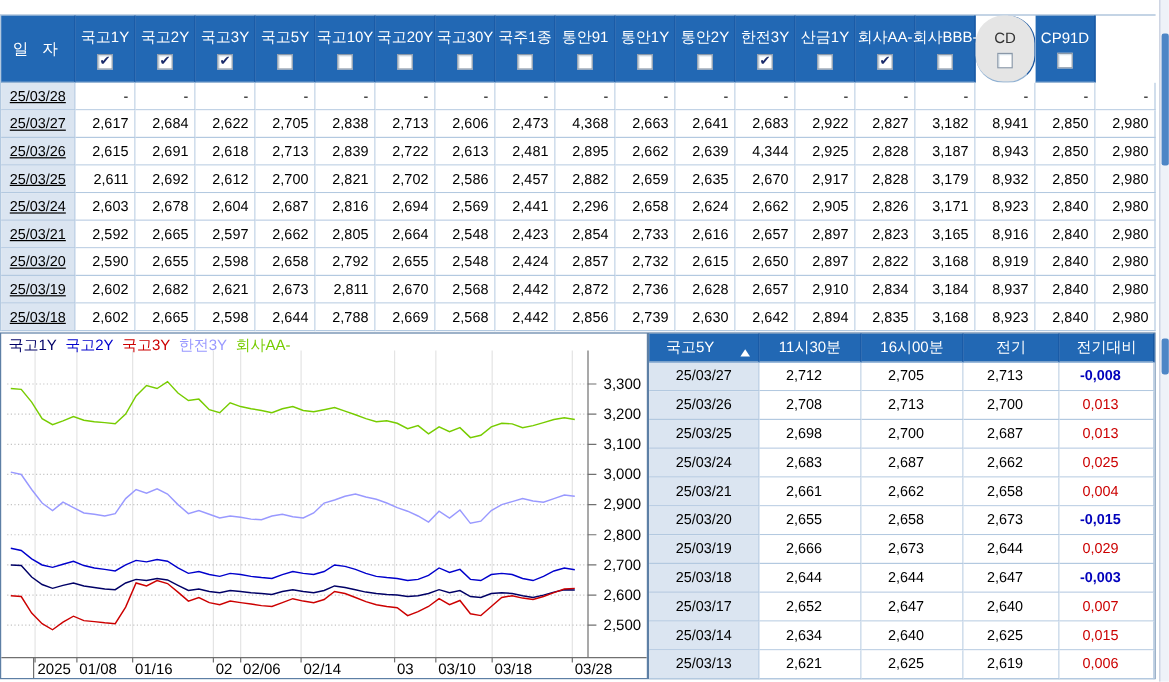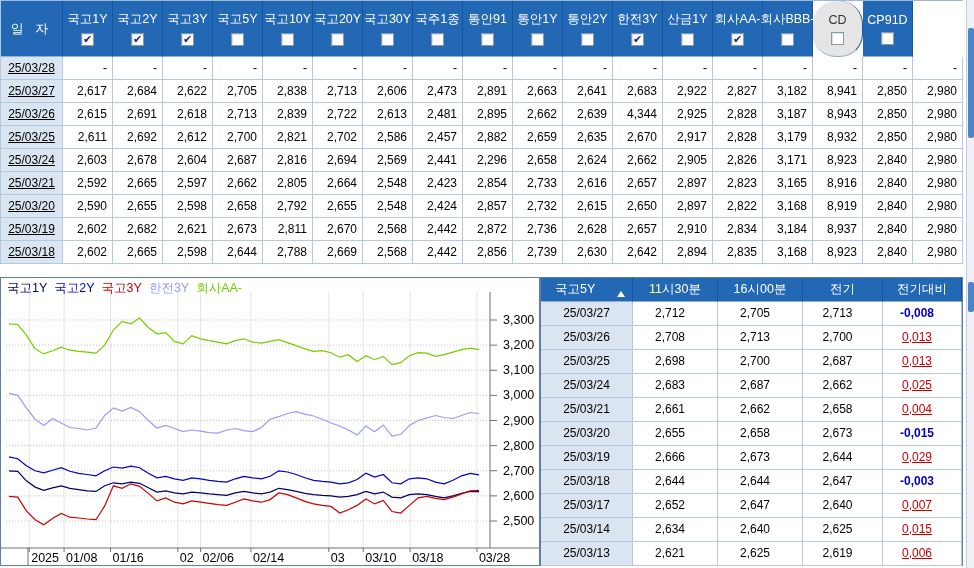--- a/index.html
+++ b/index.html
@@ -1,20 +1,20 @@
 <!DOCTYPE html>
 <html><head>
 <meta charset="utf-8">
 <style>
   * { margin:0; padding:0; box-sizing:border-box; }
   html,body { width:974px; height:568px; background:#fff; overflow:hidden;
     font-family:"Liberation Sans","DejaVu Sans",sans-serif; font-size:12px; color:#000; }
 
   
-  #main-table { position:absolute; left:0; top:0; width:963px; border-left:1px solid #b3c9e0; border-top:1px solid #9db8d4; }
+  #main-table { position:absolute; left:0; top:12px; width:963px; border-left:1px solid #b3c9e0; border-top:1px solid #9db8d4; }
   .mt-row { display:grid; grid-template-columns:62px repeat(18,50px); }
   .mt-hcell { height:56px; background:#2268b4; border-right:1px solid #17549e; border-bottom:1px solid #8fb0d2;
     display:flex; flex-direction:column; align-items:center; justify-content:center; color:#fff; }
   .mt-hcell.hl { background:#e5e5e5; color:#333;border-radius:23px; }
   .mt-hlabel { font-size:12.5px; margin-bottom:5px; white-space:nowrap; }
   .cb { width:13px; height:13px; background:#fff; border:1px solid #8a98a8; box-shadow:inset 1px 1px 0 #d8e2ea;
     display:flex; align-items:center; justify-content:center; font-size:11px; line-height:11px; color:#1a2a6a; cursor:pointer; }
   .mt-datehead { justify-content:center; font-size:13px; letter-spacing:4px; }
   .mt-cell { height:23px; line-height:22px; background:#fff; border-right:1px solid #b3c9e0; border-bottom:1px solid #b3c9e0;
     text-align:right; padding-right:5px; overflow:hidden; }
@@ -34,21 +34,21 @@
   .dt-row { display:grid; grid-template-columns:92px 85px 85px 80px 79px; }
   .dt-hcell { height:24px; line-height:23px; background:#2268b4; color:#fff; text-align:center;
     border-right:1px solid #17549e; border-bottom:1px solid #8fb0d2; font-size:12.5px; position:relative; }
   .dt-hcell.first { text-align:left; padding-left:14px; }
   .sort-tri { position:absolute; right:7px; bottom:4px; width:0; height:0;
     border-left:4px solid transparent; border-right:4px solid transparent; border-bottom:6px solid #fff; }
   .dt-cell { height:24px; line-height:23px; border-right:1px solid #b3c9e0; border-bottom:1px solid #b3c9e0;
     text-align:center; padding-right:10px; background:#fff; }
   .dt-date { background:#dbe5f1; text-align:center; padding-right:0; }
   .dt-neg { color:#0000bb;font-weight:bold; }
-  .dt-pos { color:#cc0000;text-decoration:underline; }
+  .dt-pos { color:#cc0000; }
 </style>
 </head>
 <body>
 
 <div id="main-table">
     <div class="mt-row">
       <div class="mt-hcell mt-datehead">일  자</div>
       <div class="mt-hcell">
         <div class="mt-hlabel">국고1Y</div>
         <div class="cb">✔</div>
@@ -142,21 +142,21 @@
     <div class="mt-row">
       <div class="mt-cell mt-date">25/03/27</div>
       <div class="mt-cell">2,617</div>
       <div class="mt-cell">2,684</div>
       <div class="mt-cell">2,622</div>
       <div class="mt-cell">2,705</div>
       <div class="mt-cell">2,838</div>
       <div class="mt-cell">2,713</div>
       <div class="mt-cell">2,606</div>
       <div class="mt-cell">2,473</div>
-      <div class="mt-cell">2,891</div>
+      <div class="mt-cell">4,368</div>
       <div class="mt-cell">2,663</div>
       <div class="mt-cell">2,641</div>
       <div class="mt-cell">2,683</div>
       <div class="mt-cell">2,922</div>
       <div class="mt-cell">2,827</div>
       <div class="mt-cell">3,182</div>
       <div class="mt-cell">8,941</div>
       <div class="mt-cell">2,850</div>
       <div class="mt-cell">2,980</div>
     </div>

